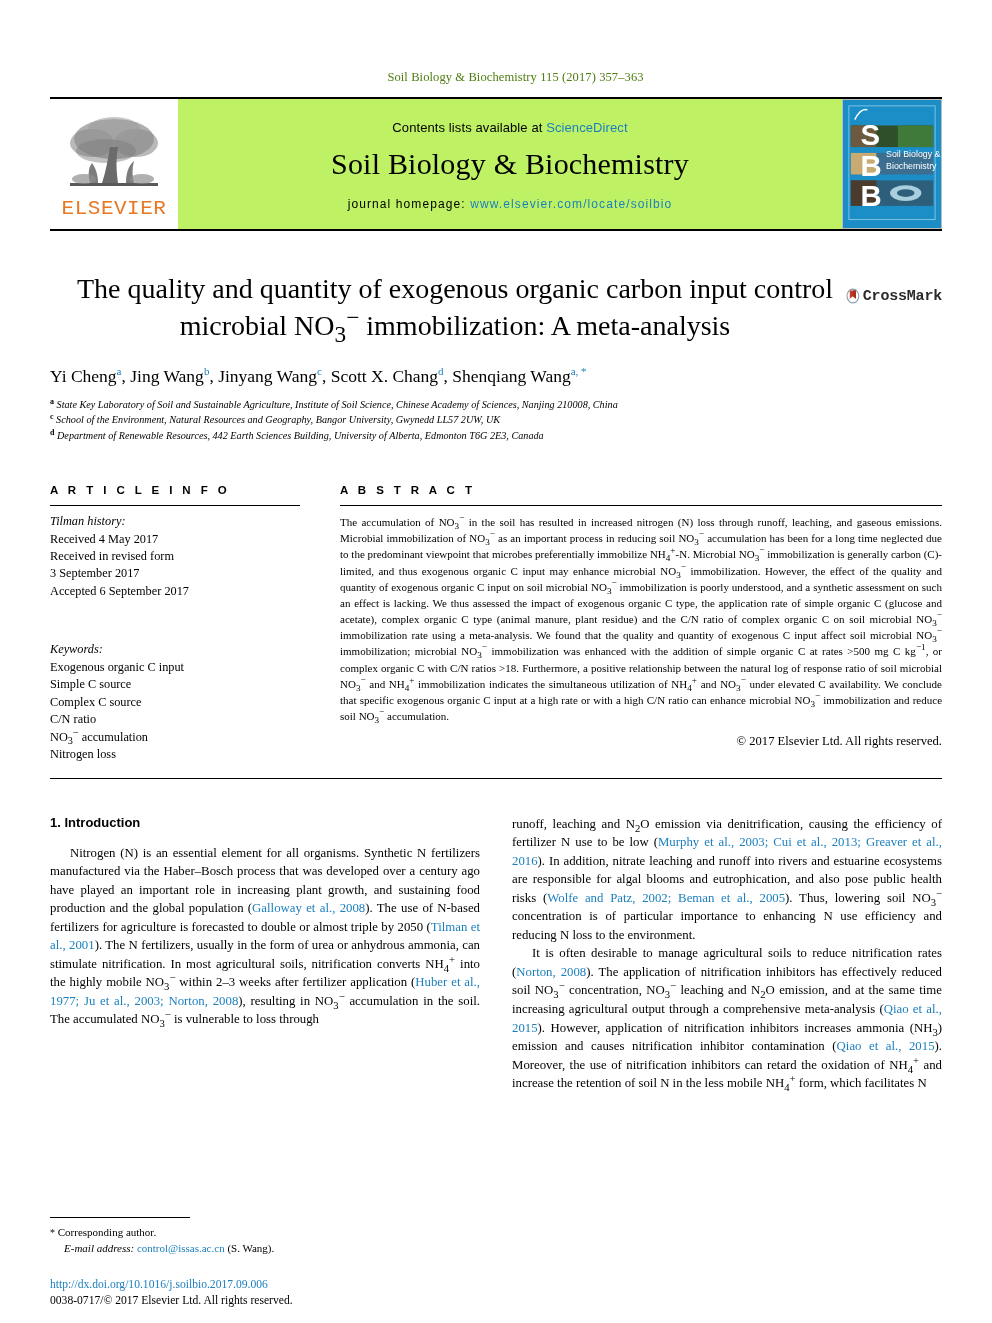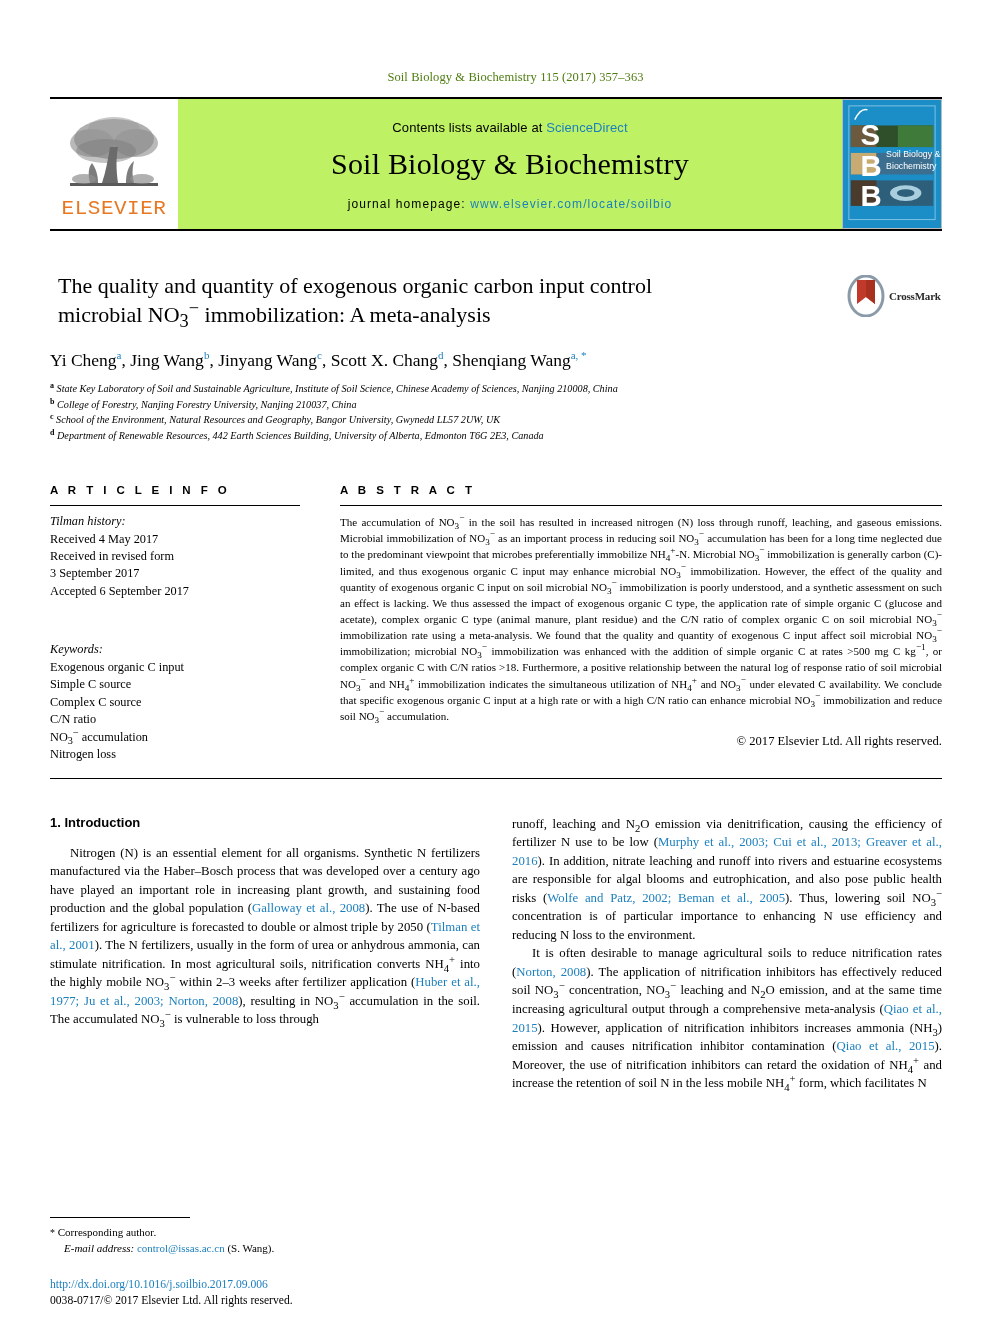--- a/index.html
+++ b/index.html
@@ -102,40 +102,41 @@
     overflow: hidden;
   }
   .cover-inner { position:absolute; inset:0; }
 
   
   .title-block {
     margin: 40px 50px 0 50px;
     position: relative;
   }
   .article-title {
-    font-size: 22px;
+    font-size: 28px;
     line-height: 1.32;
     font-family: "Liberation Serif", serif;
     font-weight: normal;
-    margin: 8px;
+    margin: 15px;
     max-width: 780px;
+    text-align: center;
   }
   .crossmark {
     position: absolute;
     right: 0;
     top: 2px;
     width: 96px;
     height: 46px;
     display: flex;
     align-items: center;
     gap: 3px;
   }
   .crossmark-text {
-    font-family: Liberation Serif, serif;
-    font-size: 11px;
+    font-family: Liberation Mono, monospace;
+    font-size: 15px;
     font-weight: bold;
     color: #2a2a2a;
     letter-spacing: -.2px;
   }
 
   .authors {
     font-size: 17.5px;
     margin-top: 20px;
     font-family: "Liberation Serif", serif;
     line-height: 1.3;
@@ -323,21 +324,20 @@
     <div class="authors">
       <span><span>Yi Cheng</span><sup>a</sup></span>,
       <span><span>Jing Wang</span><sup>b</sup></span>,
       <span><span>Jinyang Wang</span><sup>c</sup></span>,
       <span><span>Scott X. Chang</span><sup>d</sup></span>,
       <span><span>Shenqiang Wang</span><sup>a, *</sup></span>
     </div>
 
     <div class="affils">
       <div><sup>a</sup> <span>State Key Laboratory of Soil and Sustainable Agriculture, Institute of Soil Science, Chinese Academy of Sciences, Nanjing 210008, China</span></div>
-      <div><sup>b</sup> <span>College of Forestry, Nanjing Forestry University, Nanjing 210037, China</span></div>
       <div><sup>c</sup> <span>School of the Environment, Natural Resources and Geography, Bangor University, Gwynedd LL57 2UW, UK</span></div>
       <div><sup>d</sup> <span>Department of Renewable Resources, 442 Earth Sciences Building, University of Alberta, Edmonton T6G 2E3, Canada</span></div>
     </div>
   </div>
 
   <div class="info-abs">
     <div class="col-info">
       <div class="sec-head">A R T I C L E  I N F O</div>
       <div class="rule"></div>
       <div class="info-body">

